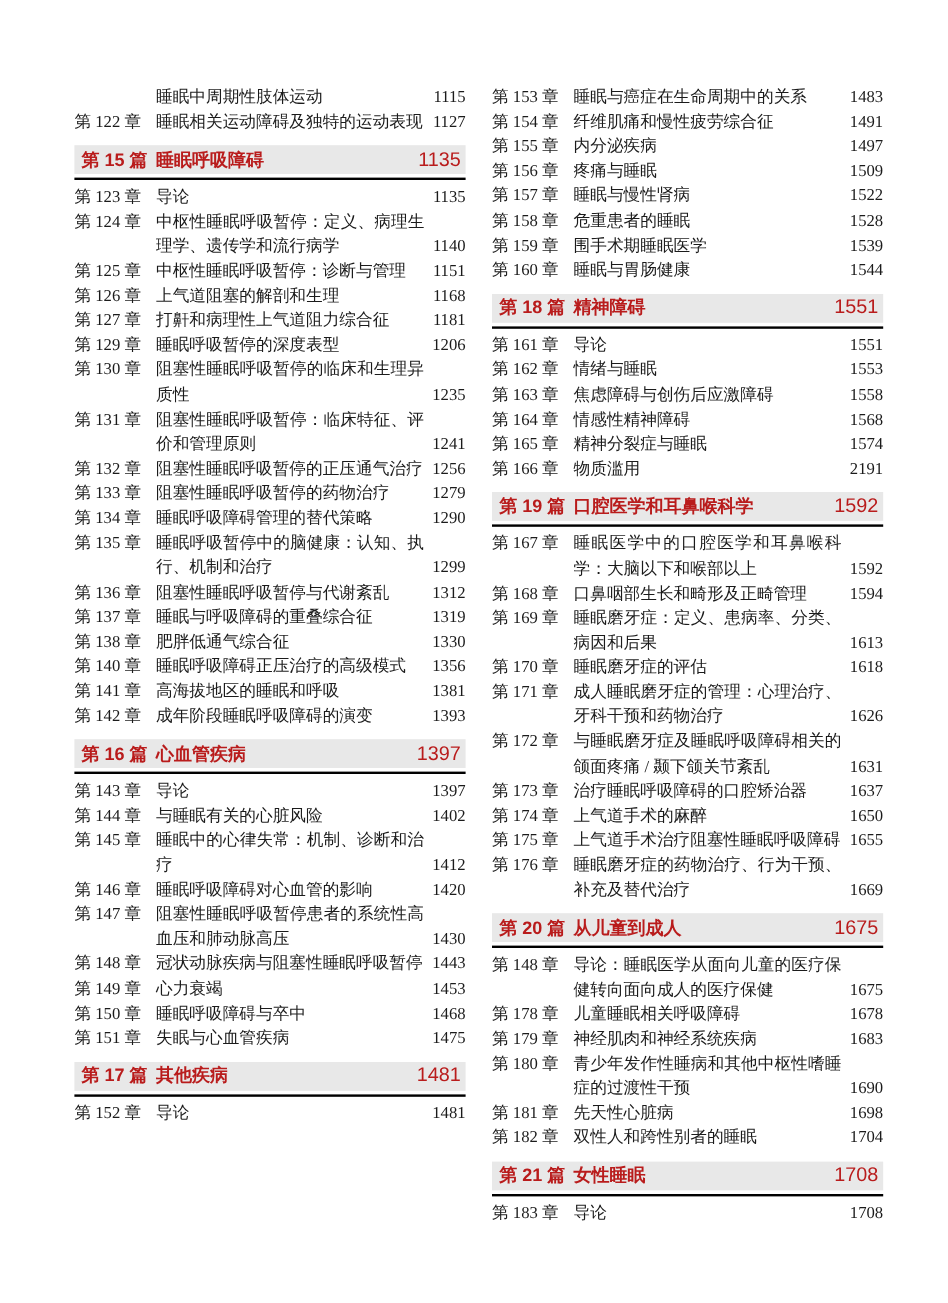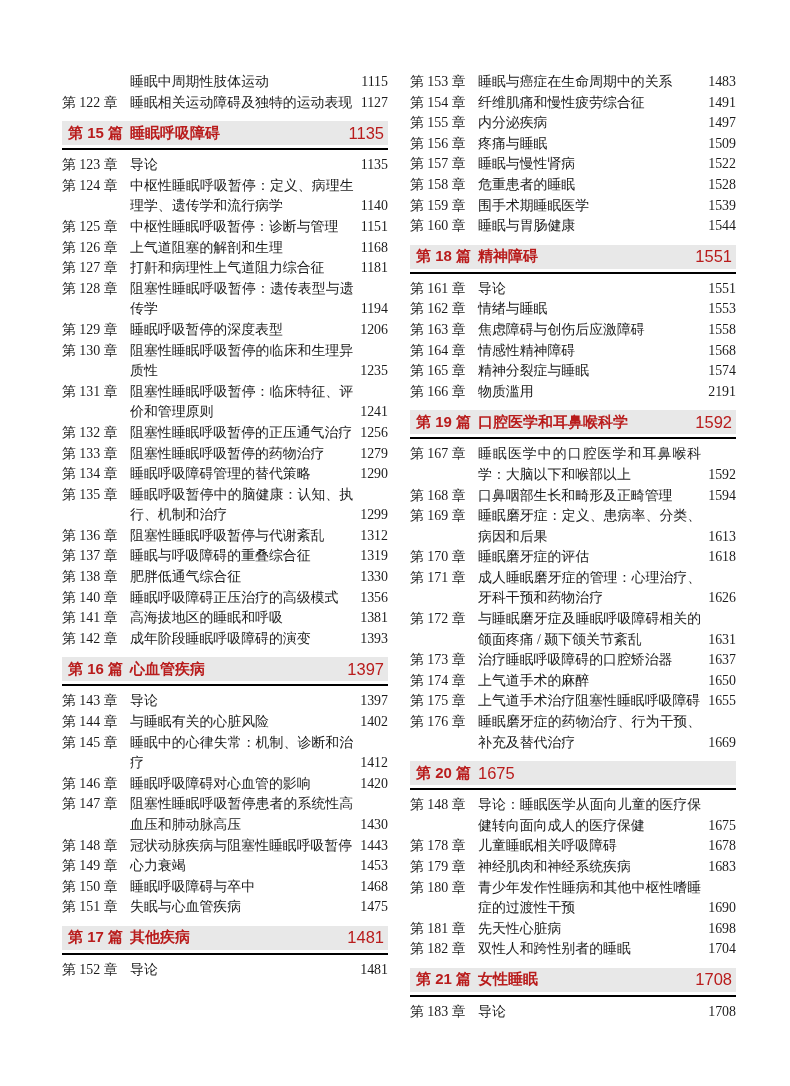--- a/index.html
+++ b/index.html
@@ -125,25 +125,20 @@
         <span class="c-label">第 126 章</span>
         <span class="c-title">上气道阻塞的解剖和生理</span>
         <span class="c-page">1168</span>
       </div>
       <div class="row">
         <span class="c-label">第 127 章</span>
         <span class="c-title">打鼾和病理性上气道阻力综合征</span>
         <span class="c-page">1181</span>
       </div>
       <div class="row">
-        <span class="c-label">第 128 章</span>
-        <span class="c-title">阻塞性睡眠呼吸暂停：遗传表型与遗传学</span>
-        <span class="c-page">1194</span>
-      </div>
-      <div class="row">
         <span class="c-label">第 129 章</span>
         <span class="c-title">睡眠呼吸暂停的深度表型</span>
         <span class="c-page">1206</span>
       </div>
       <div class="row">
         <span class="c-label">第 130 章</span>
         <span class="c-title">阻塞性睡眠呼吸暂停的临床和生理异质性</span>
         <span class="c-page">1235</span>
       </div>
       <div class="row">
@@ -401,20 +396,21 @@
         <span class="c-page">1655</span>
       </div>
       <div class="row">
         <span class="c-label">第 176 章</span>
         <span class="c-title">睡眠磨牙症的药物治疗、行为干预、补充及替代治疗</span>
         <span class="c-page">1669</span>
       </div>
       <div class="section-block">
         <div class="section-bar">
           <span class="s-label">第 20 篇</span>
+          <span class="s-title">从儿童到成人</span>
           <span class="s-page">1675</span>
         </div>
         <div class="section-rule"></div>
       </div>
       <div class="row">
         <span class="c-label">第 148 章</span>
         <span class="c-title">导论：睡眠医学从面向儿童的医疗保健转向面向成人的医疗保健</span>
         <span class="c-page">1675</span>
       </div>
       <div class="row">

